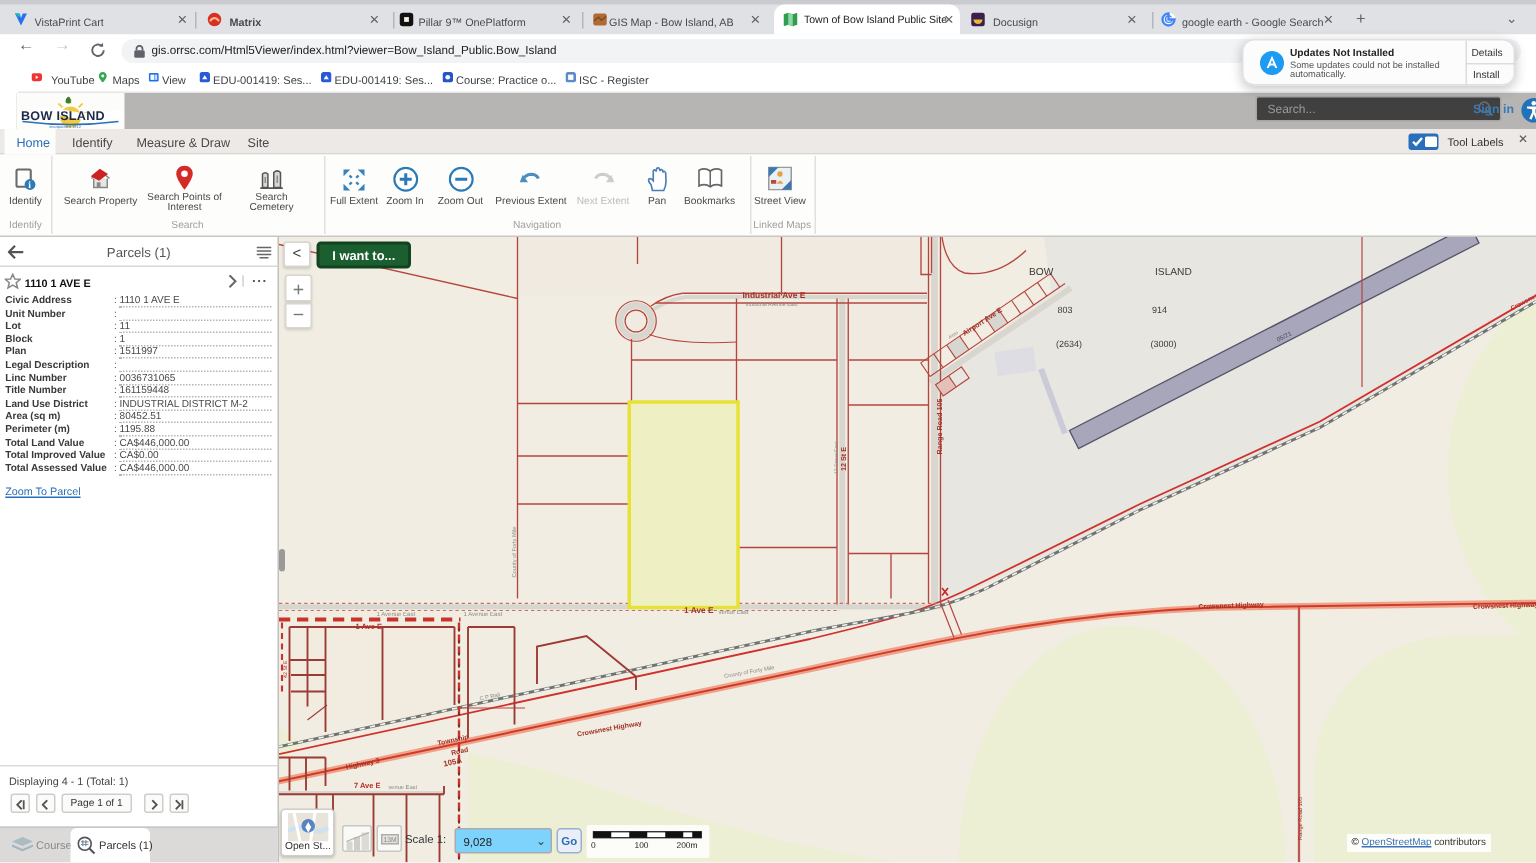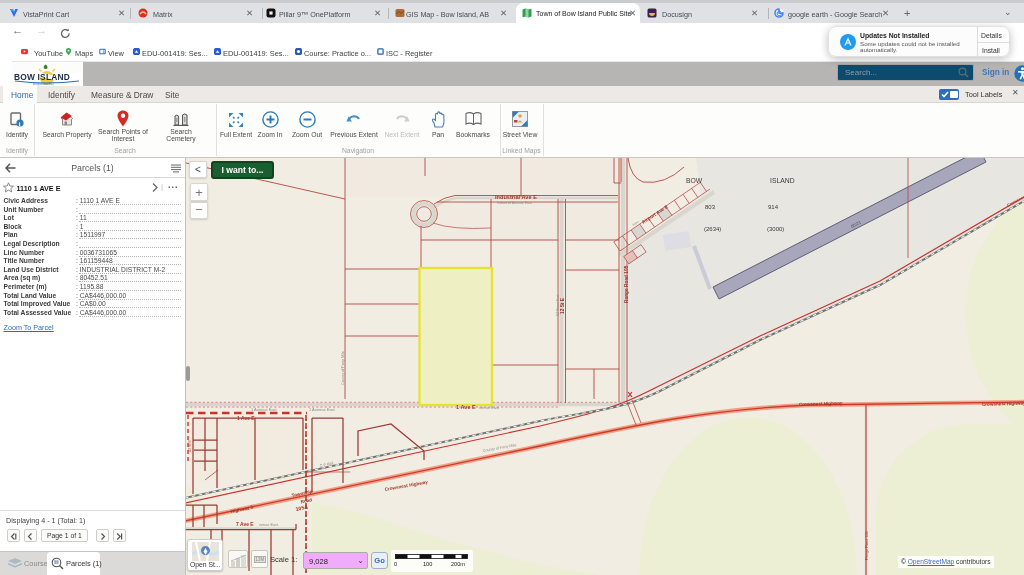--- a/index.html
+++ b/index.html
@@ -19,21 +19,21 @@
 #addrbar { left:0; top:23px; width:1024px; height:21px; background:#fff; }
 #urlpill { position:absolute; left:81px; top:2.5px; width:933px; height:16px; background:#f1f3f4; border-radius:8px; color:#202124; font-size:7.8px; line-height:16px; }
 .navico { position:absolute; top:1px; font-size:11px; color:#5f6368; }
 #bmbar { left:12px; top:44px; width:1024px; height:18px; background:#fff; border-bottom:1px solid #e6e6e6; font-size:7.4px; color:#3c4043; }
 .bm { position:absolute; top:4.5px; white-space:nowrap; }
 .bmi { position:absolute; top:4px; width:7px; height:7px; border-radius:1.5px; }
 
 
 #appheader { left:0; top:62px; width:1024px; height:24px; background:#b7b5b3;margin-left:11px; }
 #logo { position:absolute; left:0; top:0; width:72px; height:24px; background:#fcfcfa; overflow:hidden; }
-#searchbox { position:absolute; left:826px; top:1.5px; width:137px; height:17px; background:#0c4a6e; border:1px solid #a7a5a3; border-radius:2px; }
+#searchbox { position:absolute; left:826px; top:1.5px; width:164px; height:17px; background:#404040; border:1px solid #a7a5a3; border-radius:2px; }
 #signin { position:absolute; left:971px; top:6px; color:#3879b8; font-size:8.2px; font-weight:bold; }
 #menurow { left:0; top:86px; width:1024px; height:17px; background:#ece9e7; border-bottom:1px solid #d8d5d2; font-size:8.4px; color:#4a4a4a; }
 .menu { position:absolute; top:4px; }
 #hometab { position:absolute; left:3px; top:0; width:34px; height:17px; background:#fdfdfc; }
 
 
 #ribbon { left:0; top:103px; width:1024px; height:55px; background:#fdfdfc; border-bottom:1px solid #c9c7c5; }
 .rsep { position:absolute; top:1px; width:1px; height:52px; background:#e2e0de; }
 .rlabel { position:absolute; font-size:6.8px; color:#4a4a4a; text-align:center; line-height:7.4px; }
 .rgroup { position:absolute; top:44px; font-size:6.8px; color:#a0a0a0; text-align:center; }
@@ -71,21 +71,21 @@
         </svg>
       <span class="tt" style="left:15px;">VistaPrint Cart</span>
         <span class="x" style="left:110px;">✕</span>
     </div>
     <div class="tabsep" style="left:130px;"></div>
     <div class="tab" style="left:136px;width:122px;">
       <svg class="fav" style="left:2px;" viewBox="0 0 10 10">
           <circle cx="5" cy="5" r="4.5" fill="#d93025"></circle>
           <path d="M2 6 Q5 2 8 6" stroke="#f5c18a" stroke-width="1.4" fill="none"></path>
         </svg>
-      <span class="tt" style="left:17px;">Matrix</span>
+      <span class="tt" style="left:17px;font-weight:bold;">Matrix</span>
         <span class="x" style="left:110px;">✕</span>
     </div>
     <div class="tabsep" style="left:262px;"></div>
     <div class="tab" style="left:266px;width:118px;">
       <svg class="fav" style="left:0px;" viewBox="0 0 10 10">
           <rect x="0.5" y="0.5" width="9" height="9" rx="2" fill="#111"></rect>
           <rect x="3.4" y="3.4" width="3.2" height="3.2" fill="#f5f0e6"></rect>
         </svg>
       <span class="tt" style="left:13px;">Pillar 9™ OnePlatform</span>
         <span class="x" style="left:108px;">✕</span>
@@ -133,20 +133,27 @@
       </div>
   </div>
 
   <div id="addrbar" class="abs">
     <span class="navico" style="left:12px;">←</span>
     <span class="navico" style="left:36px;color:#c4c7ca;">→</span>
     <svg class="abs" style="left:60px;top:5px;" width="11" height="11" viewBox="0 0 12 12">
         <path d="M10 6 a4.2 4.2 0 1 1 -1.4 -3.1" fill="none" stroke="#5f6368" stroke-width="1.4"></path>
         <path d="M9.4 0.6 L9.6 3.4 L6.8 3.2 Z" fill="#5f6368"></path>
       </svg>
+    <div id="urlpill">
+      <svg style="position:absolute;left:8px;top:4px;" width="8" height="9" viewBox="0 0 8 9">
+          <rect x="0.5" y="3.5" width="7" height="5" rx="1" fill="#5f6368"></rect>
+          <path d="M2 3.5 V2.5 a2 2 0 0 1 4 0 V3.5" fill="none" stroke="#5f6368" stroke-width="1.2"></path>
+        </svg>
+      <span style="margin-left:20px;">gis.orrsc.com/Html5Viewer/index.html?viewer=Bow_Island_Public.Bow_Island</span>
+    </div>
   </div>
 
   <div id="bmbar" class="abs">
     <svg class="bmi" style="left:9px;" viewBox="0 0 8 8">
         <rect x="0" y="1" width="8" height="6" rx="1.6" fill="#e33"></rect>
         <path d="M3.2 2.6 L5.4 4 L3.2 5.4 Z" fill="#fff"></path>
       </svg>
       <span class="bm" style="left:22px;">YouTube</span>
     <svg class="bmi" style="left:53px;" viewBox="0 0 8 8">
         <path d="M4 0 C5.8 0 7 1.3 7 3 C7 5 4 8 4 8 C4 8 1 5 1 3 C1 1.3 2.2 0 4 0 Z" fill="#34a853"></path>
@@ -633,21 +640,21 @@
           <rect x="1" y="9" width="4" height="6" fill="#cfcdc8" opacity="0.8"></rect>
           <rect x="6" y="6" width="4" height="9" fill="#c5c3be" opacity="0.8"></rect>
           <rect x="11" y="3" width="5" height="12" fill="#d5d3ce" opacity="0.8"></rect>
           <path d="M1 9 L16 3" stroke="#b0aea9" stroke-width="0.8"></path>
         </svg>
     </div>
     <div class="abs" style="left:65px;top:392px;width:17px;height:18px;background:rgba(250,250,248,.85);border:1px solid #c9c7c3;border-radius:2px;">
       <div style="position:absolute;left:2px;top:5px;width:12px;height:7px;border:1px solid #b0aeaa;background:#e4e2dd;font-size:4.5px;color:#888;text-align:center;line-height:6px;">13M</div>
     </div>
     <div class="abs" style="left:84px;top:397px;font-size:7.6px;color:#333;">Scale 1:</div>
-    <div class="abs" style="left:117px;top:394px;width:65px;height:17px;background:#f0abfc;border:1px solid #ababab;border-radius:2px;">
+    <div class="abs" style="left:117px;top:394px;width:65px;height:17px;background:#7dd3fc;border:1px solid #ababab;border-radius:2px;">
       <span style="position:absolute;left:5px;top:4px;font-size:7.6px;color:#222;">9,028</span>
       <span style="position:absolute;right:3px;top:3px;font-size:8px;color:#444;">⌄</span>
     </div>
     <div class="abs" style="left:185px;top:394px;width:17px;height:17px;background:#e9eef7;border:1px solid #9ab0cf;border-radius:3px;text-align:center;font-size:7.6px;font-weight:bold;color:#2a6ebb;line-height:16px;">Go</div>
     <div class="abs" style="left:205px;top:392px;width:82px;height:22px;background:rgba(255,255,255,.82);border-radius:2px;">
       <svg style="position:absolute;left:4px;top:4px;" width="74" height="6" viewBox="0 0 74 6">
         <rect x="0.5" y="0.5" width="72" height="4" fill="#fff" stroke="#111" stroke-width="0.8"></rect>
         <rect x="0.5" y="0.5" width="12" height="4" fill="#111"></rect>
         <rect x="24.5" y="0.5" width="12" height="4" fill="#111"></rect>
         <rect x="48.5" y="0.5" width="12" height="4" fill="#111"></rect>

